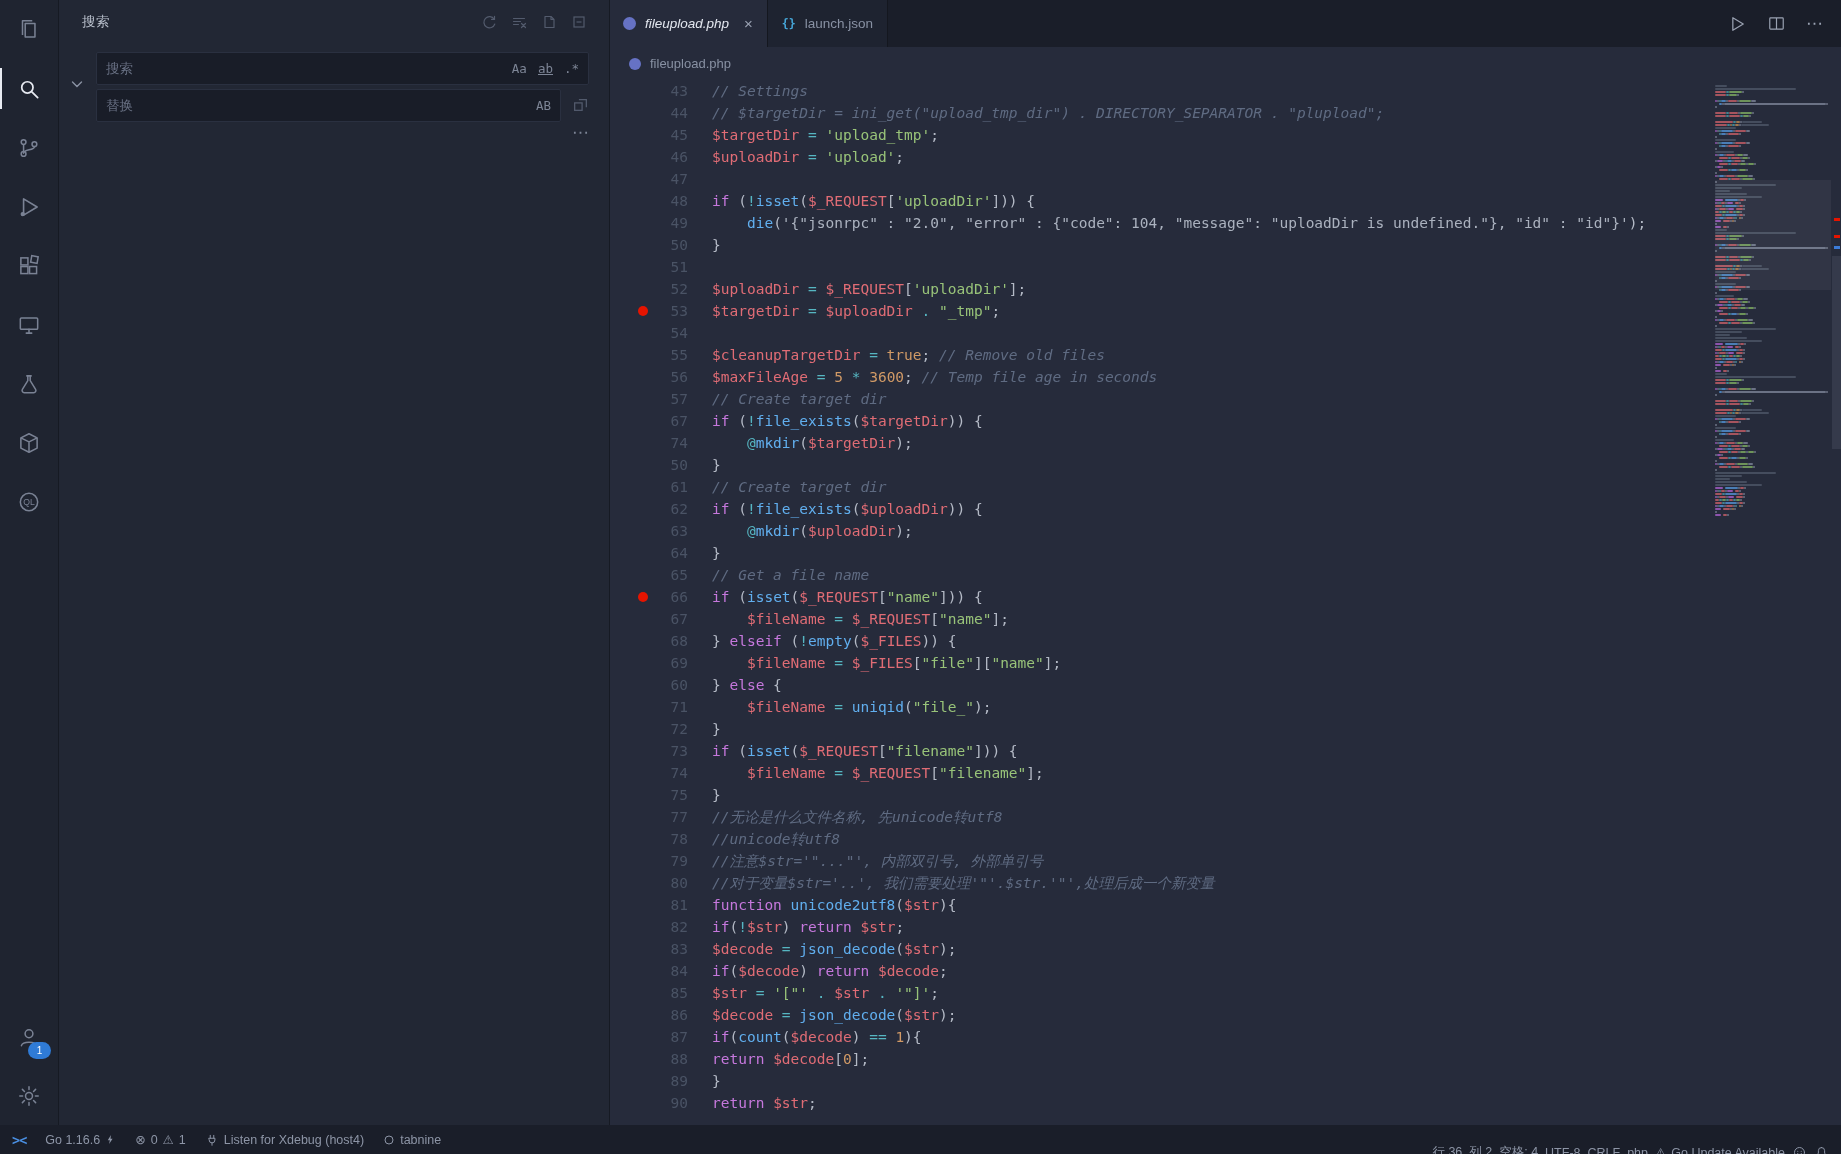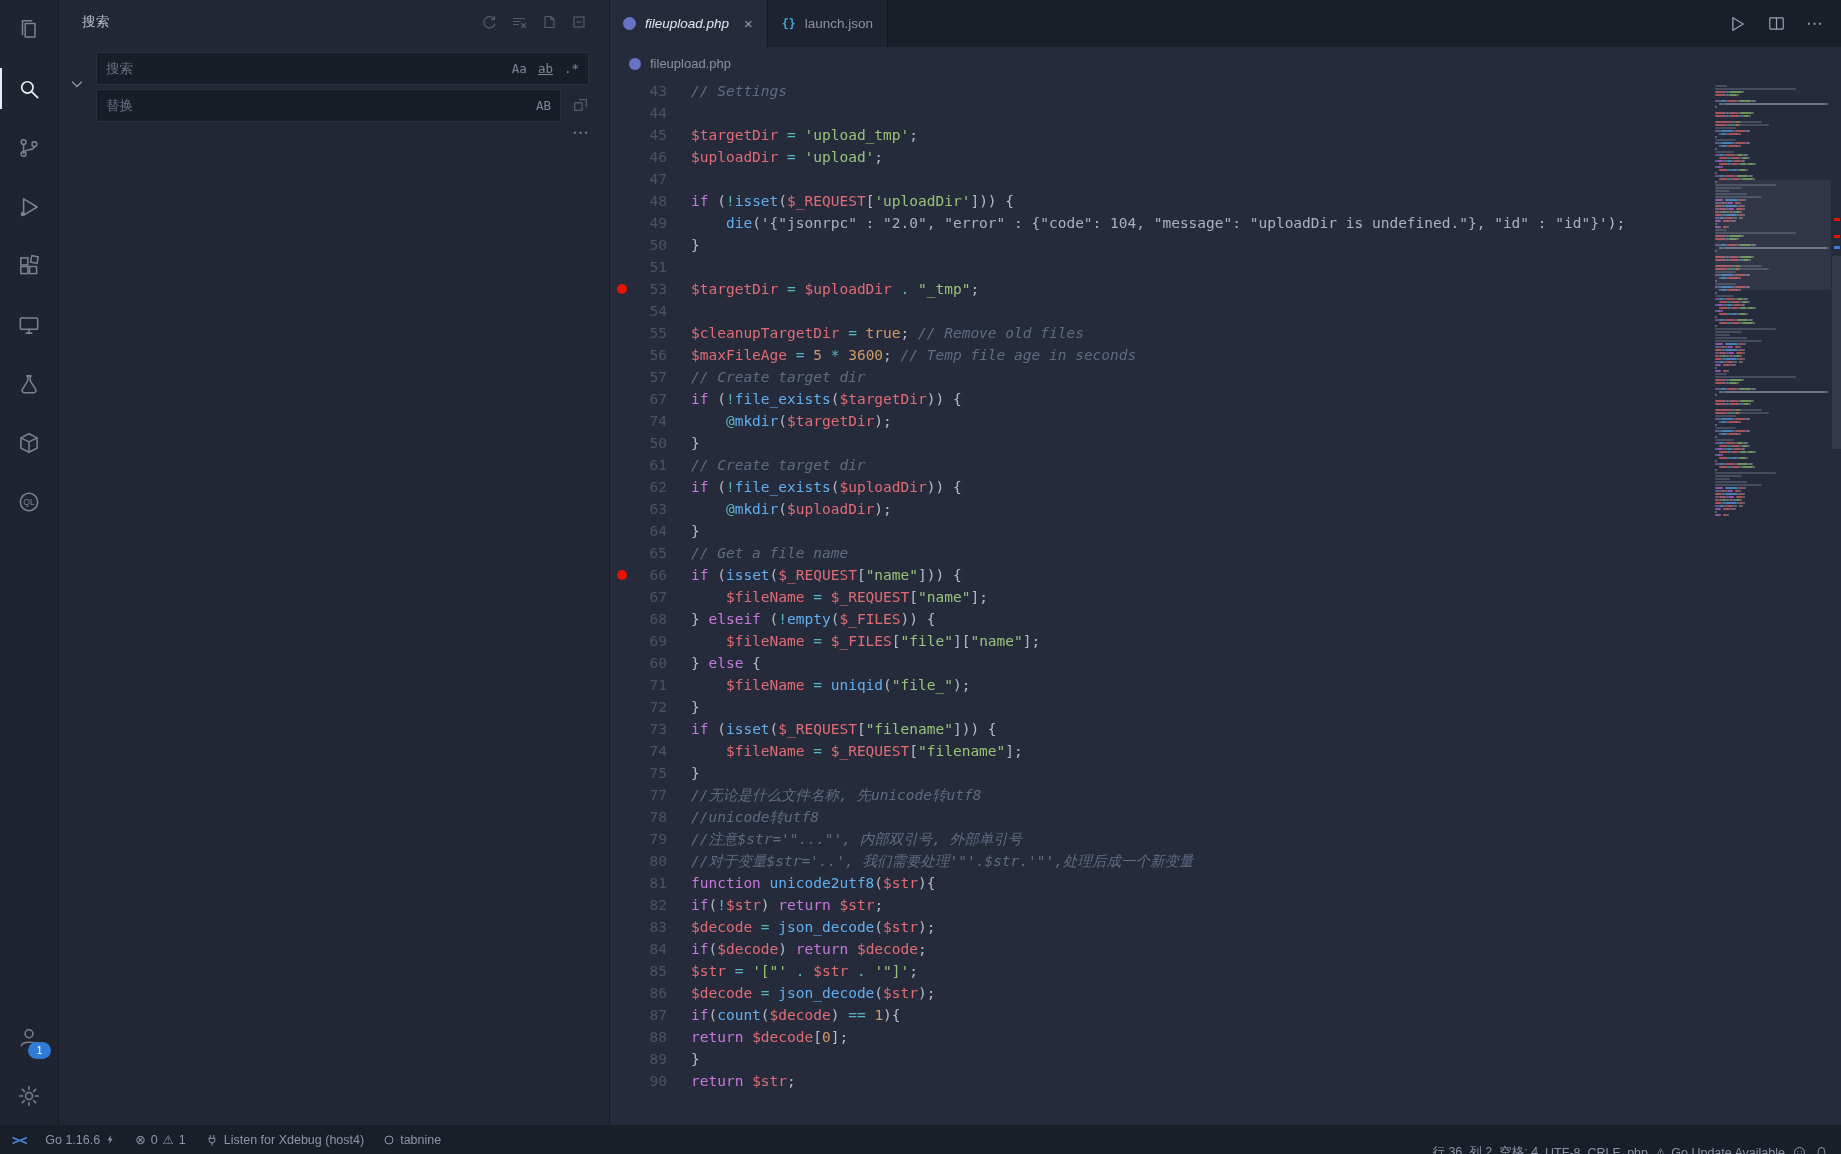--- a/index.html
+++ b/index.html
@@ -46,21 +46,21 @@
   .braces{color:#46a6d8;font-family:"DejaVu Sans Mono",monospace;font-weight:bold;font-size:11.5px;}
   .tab-actions{margin-left:auto;display:flex;align-items:center;gap:20px;padding:0 18px;color:#9aa2b2;}
   .dots{font-size:17px;line-height:1;cursor:pointer;}
 
   
   .breadcrumbs{position:absolute;left:609px;top:47px;right:0;height:33px;background:#262b3b;display:flex;
                align-items:center;gap:9px;padding-left:20px;font-size:13px;color:#8891a3;}
 
   
   .editor{position:absolute;left:609px;top:80px;right:0;bottom:29px;background:#262b3b;overflow:hidden;}
-  .code{position:absolute;left:0;top:0;right:133px;bottom:0;overflow:hidden;}
+  .code{position:absolute;left:0;top:0;right:133px;bottom:0;overflow:hidden;padding-left:21px;}
   .code-row{display:flex;height:22px;line-height:22px;font-family:"DejaVu Sans Mono",monospace;
             font-size:14.5px;white-space:pre;}
   .g-bp{width:26px;flex:none;display:flex;align-items:center;justify-content:center;}
   .bp-dot{width:10px;height:10px;border-radius:50%;background:#e51400;}
   .g-ln{width:32px;flex:none;text-align:right;color:#4a5365;}
   .g-code{padding-left:24px;}
 
   .tok-cm{color:#5f6b82;font-style:italic;}
   .tok-kw{color:#c678dd;}
   .tok-var{color:#e06c75;}
@@ -248,28 +248,29 @@
   </div>
 
   <div class="breadcrumbs">
     <span class="php-dot" style="width:12px;height:12px"></span>
     <span>fileupload.php</span>
   </div>
 
   <div class="editor">
     <div class="code">
         <div class="code-row"><div class="g-bp"></div><div class="g-ln">43</div><div class="g-code"><span class="tok-cm">// Settings</span></div></div>
-        <div class="code-row"><div class="g-bp"></div><div class="g-ln">44</div></div>
+        <div class="code-row"><div class="g-bp"></div><div class="g-ln">44</div><div class="g-code"><span class="tok-cm">// $targetDir = ini_get("upload_tmp_dir") . DIRECTORY_SEPARATOR . "plupload";</span></div></div>
         <div class="code-row"><div class="g-bp"></div><div class="g-ln">45</div><div class="g-code"><span class="tok-var">$targetDir</span><span class="tok-op"> = </span><span class="tok-str">'upload_tmp'</span><span class="tok-pun">;</span></div></div>
         <div class="code-row"><div class="g-bp"></div><div class="g-ln">46</div><div class="g-code"><span class="tok-var">$uploadDir</span><span class="tok-op"> = </span><span class="tok-str">'upload'</span><span class="tok-pun">;</span></div></div>
         <div class="code-row"><div class="g-bp"></div><div class="g-ln">47</div><div class="g-code"></div></div>
         <div class="code-row"><div class="g-bp"></div><div class="g-ln">48</div><div class="g-code"><span class="tok-kw">if</span><span class="tok-pun"> (</span><span class="tok-op">!</span><span class="tok-fn">isset</span><span class="tok-pun">(</span><span class="tok-var">$_REQUEST</span><span class="tok-pun">[</span><span class="tok-str">'uploadDir'</span><span class="tok-pun">])) {</span></div></div>
         <div class="code-row"><div class="g-bp"></div><div class="g-ln">49</div><div class="g-code"><span class="tok-txt">    </span><span class="tok-fn">die</span><span class="tok-pun">(</span><span class="tok-txt">'{"jsonrpc" : "2.0", "error" : {"code": 104, "message": "uploadDir is undefined."}, "id" : "id"}'</span><span class="tok-pun">);</span></div></div>
         <div class="code-row"><div class="g-bp"></div><div class="g-ln">50</div><div class="g-code"><span class="tok-pun">}</span></div></div>
         <div class="code-row"><div class="g-bp"></div><div class="g-ln">51</div><div class="g-code"></div></div>
+        <div class="code-row"><div class="g-bp"></div><div class="g-ln">52</div><div class="g-code"><span class="tok-var">$uploadDir</span><span class="tok-op"> = </span><span class="tok-var">$_REQUEST</span><span class="tok-pun">[</span><span class="tok-str">'uploadDir'</span><span class="tok-pun">];</span></div></div>
         <div class="code-row"><div class="g-bp"><span class="bp-dot"></span></div><div class="g-ln">53</div><div class="g-code"><span class="tok-var">$targetDir</span><span class="tok-op"> = </span><span class="tok-var">$uploadDir</span><span class="tok-op"> . </span><span class="tok-str">"_tmp"</span><span class="tok-pun">;</span></div></div>
         <div class="code-row"><div class="g-bp"></div><div class="g-ln">54</div><div class="g-code"></div></div>
         <div class="code-row"><div class="g-bp"></div><div class="g-ln">55</div><div class="g-code"><span class="tok-var">$cleanupTargetDir</span><span class="tok-op"> = </span><span class="tok-num">true</span><span class="tok-pun">; </span><span class="tok-cm">// Remove old files</span></div></div>
         <div class="code-row"><div class="g-bp"></div><div class="g-ln">56</div><div class="g-code"><span class="tok-var">$maxFileAge</span><span class="tok-op"> = </span><span class="tok-num">5</span><span class="tok-op"> * </span><span class="tok-num">3600</span><span class="tok-pun">; </span><span class="tok-cm">// Temp file age in seconds</span></div></div>
         <div class="code-row"><div class="g-bp"></div><div class="g-ln">57</div><div class="g-code"><span class="tok-cm">// Create target dir</span></div></div>
         <div class="code-row"><div class="g-bp"></div><div class="g-ln">67</div><div class="g-code"><span class="tok-kw">if</span><span class="tok-pun"> (</span><span class="tok-op">!</span><span class="tok-fn">file_exists</span><span class="tok-pun">(</span><span class="tok-var">$targetDir</span><span class="tok-pun">)) {</span></div></div>
         <div class="code-row"><div class="g-bp"></div><div class="g-ln">74</div><div class="g-code"><span class="tok-txt">    </span><span class="tok-op">@</span><span class="tok-fn">mkdir</span><span class="tok-pun">(</span><span class="tok-var">$targetDir</span><span class="tok-pun">);</span></div></div>
         <div class="code-row"><div class="g-bp"></div><div class="g-ln">50</div><div class="g-code"><span class="tok-pun">}</span></div></div>
         <div class="code-row"><div class="g-bp"></div><div class="g-ln">61</div><div class="g-code"><span class="tok-cm">// Create target dir</span></div></div>
         <div class="code-row"><div class="g-bp"></div><div class="g-ln">62</div><div class="g-code"><span class="tok-kw">if</span><span class="tok-pun"> (</span><span class="tok-op">!</span><span class="tok-fn">file_exists</span><span class="tok-pun">(</span><span class="tok-var">$uploadDir</span><span class="tok-pun">)) {</span></div></div>

